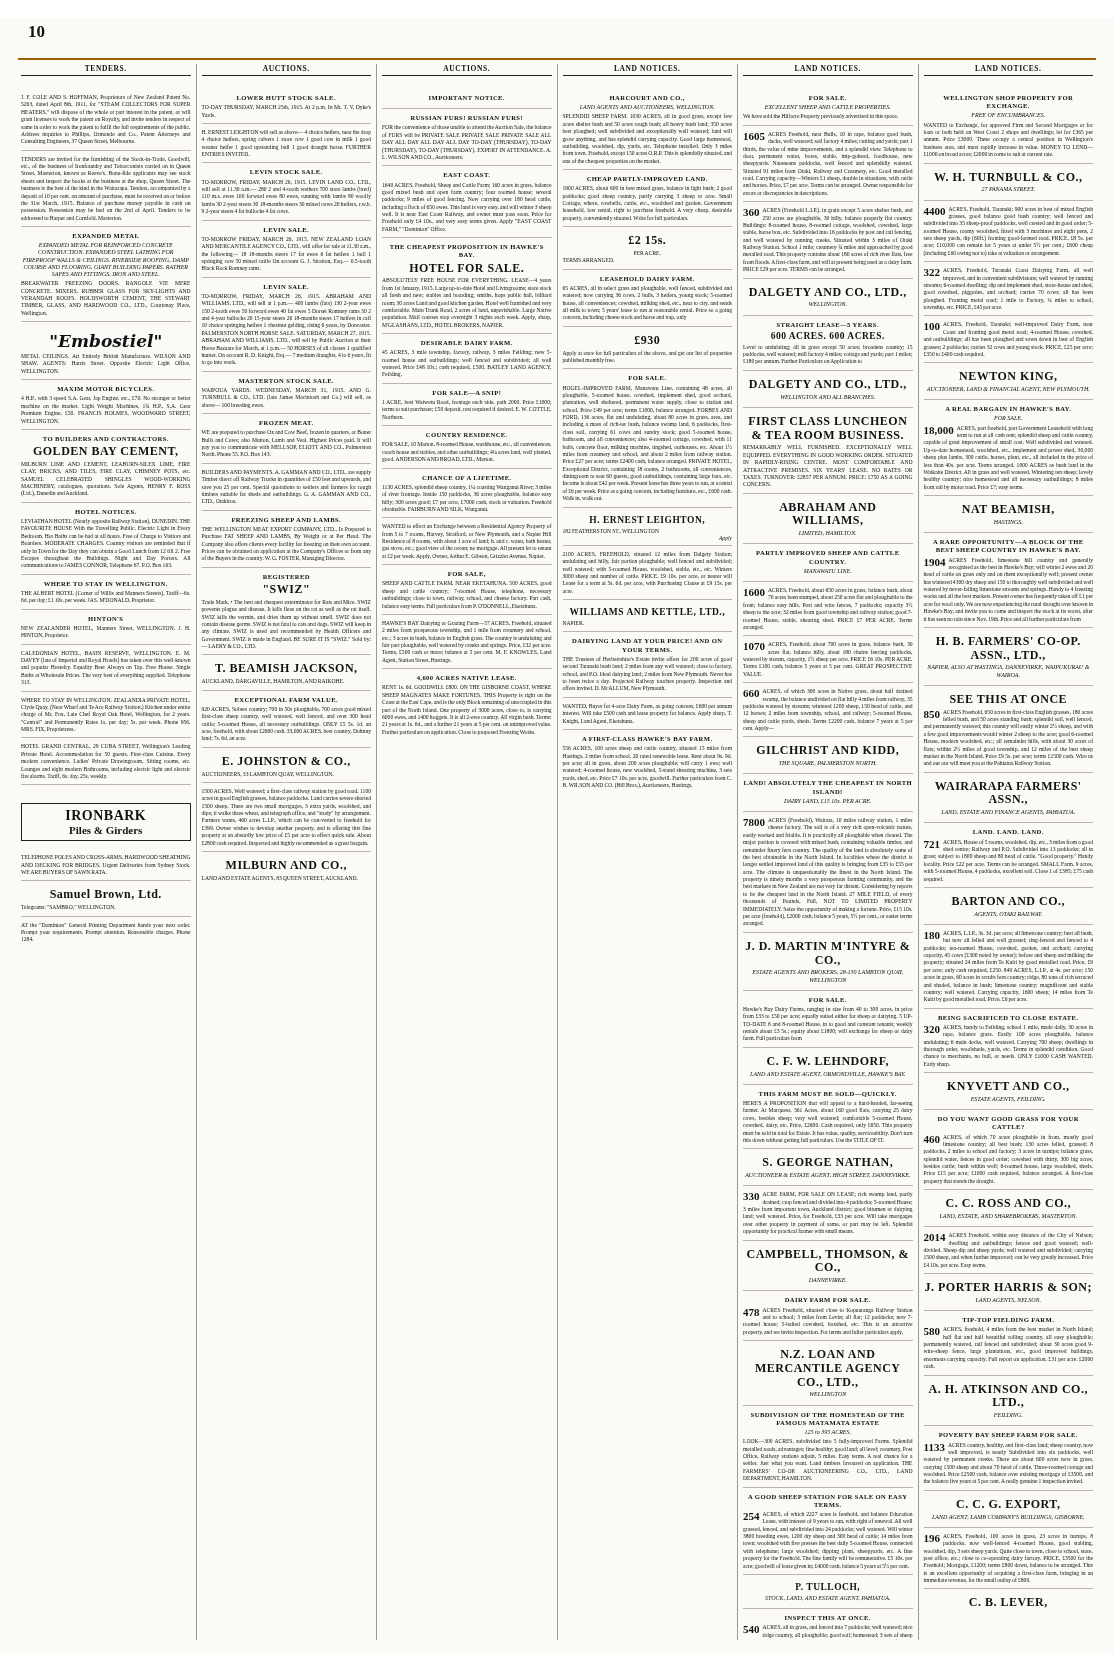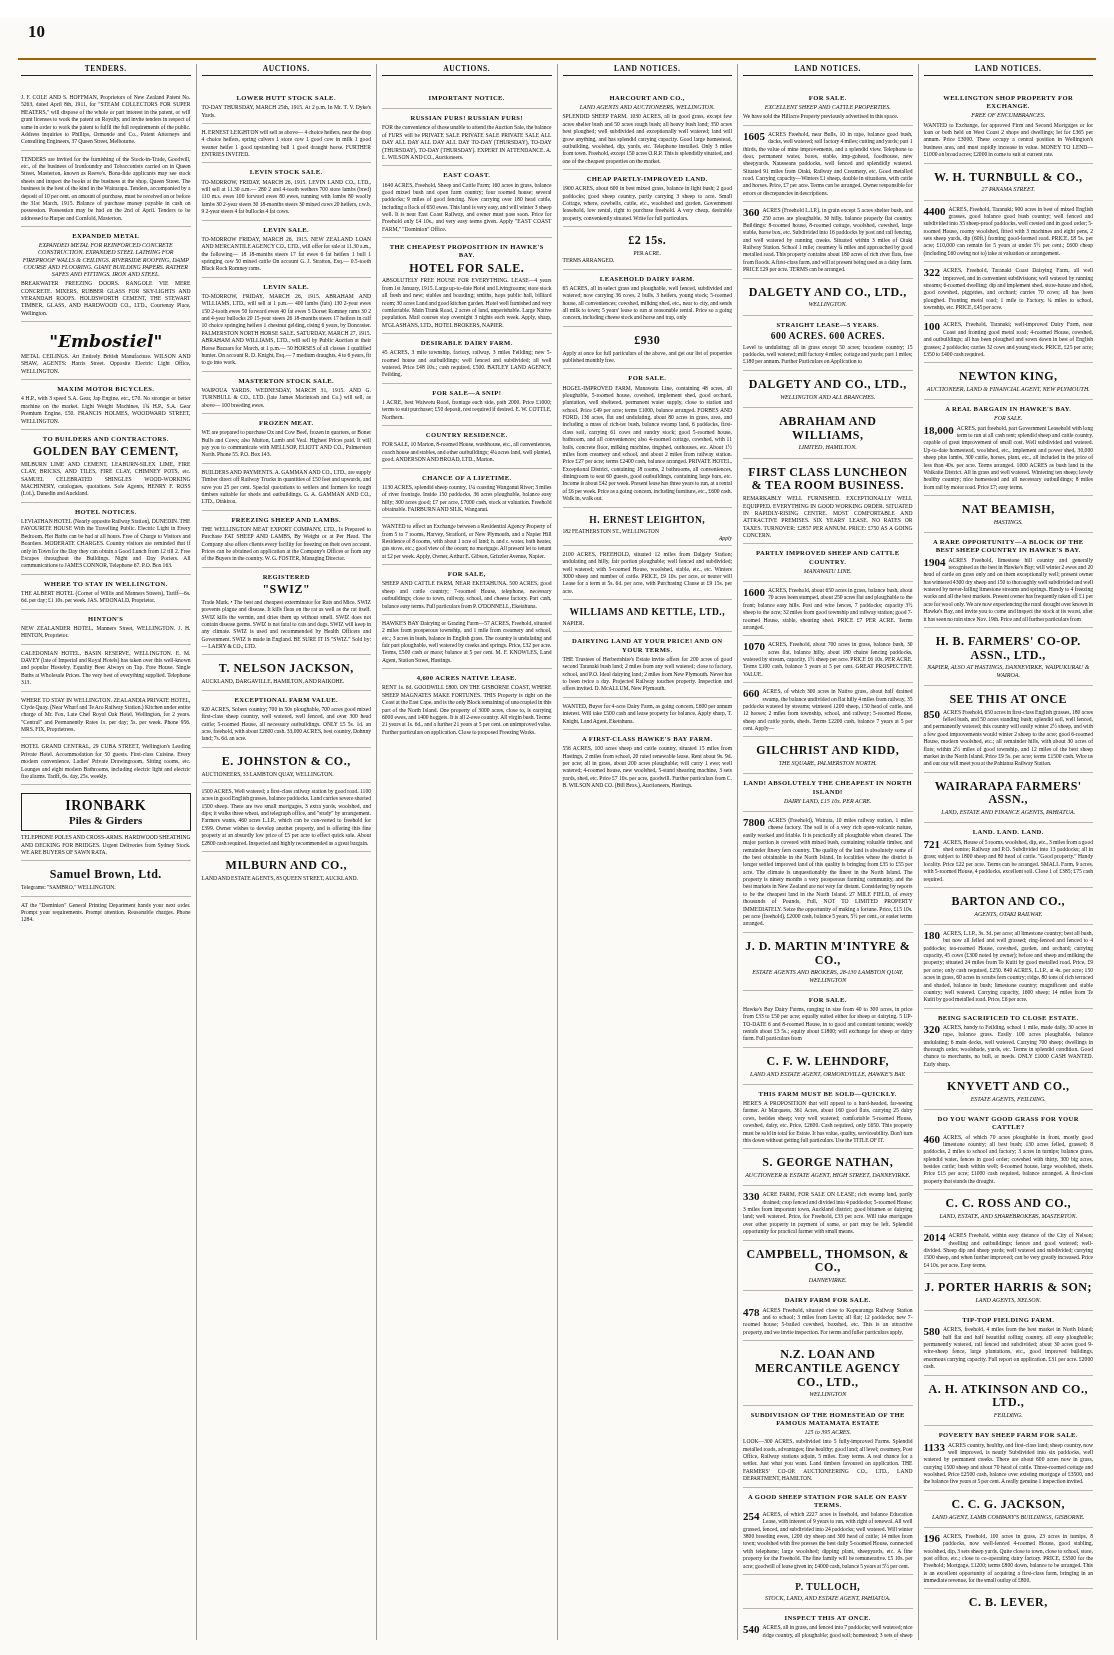--- a/index.html
+++ b/index.html
@@ -118,21 +118,21 @@
     font-family: "DejaVu Serif", serif;
     font-style: italic;
     font-size: 17px;
     font-weight: bold;
     margin: 4px 0 2px 0;
   }
   .blockad {
     border: 1px solid #222;
     text-align: center;
     padding: 4px 2px;
-    margin: 3px 0;
+    margin: 13px 0;
   }
   .blockad .t1 {
     font-size: 14px;
     font-weight: bold;
     letter-spacing: 0.5px;
   }
   .blockad .t2 {
     font-size: 11px;
     font-weight: bold;
   }
@@ -257,21 +257,21 @@
         <div class="ad clearfix">
           <div class="ad-head">FREEZING  SHEEP  AND  LAMBS.</div>
           <div class="ad-body">THE WELLINGTON MEAT EXPORT COMPANY, LTD., Is Prepared to Purchase FAT SHEEP AND LAMBS, By Weight or at Per Head. The Company also offers clients every facility for freezing on their own account. Prices can be obtained on application at the Company's Offices or from any of the Buyers in the country. W. G. FOSTER, Managing Director.</div>
         </div>
         <div class="ad clearfix">
           <div class="ad-head">Registered</div>
           <div class="ad-big">"SWIZ"</div>
           <div class="ad-body">Trade Mark. • The best and cheapest exterminator for Rats and Mice. SWIZ prevents plague and disease. It kills fleas on the rat as well as the rat itself. SWIZ kills the vermin, and dries them up without smell. SWIZ does not contain disease germs. SWIZ is not fatal to cats and dogs. SWIZ will keep in any climate. SWIZ is used and recommended by Health Officers and Government. SWIZ is made in England. BE SURE IT IS "SWIZ." Sold by:— LAERY &amp; CO., LTD.</div>
         </div>
         <div class="ad clearfix">
-          <div class="ad-big">T. NELSON JACKSON,</div>
+          <div class="ad-big">T. BEAMISH JACKSON,</div>
           <div class="ad-body">AUCKLAND, DARGAVILLE, HAMILTON, AND RAIKOHE.</div>
         </div>
         <div class="ad clearfix">
           <div class="ad-head">EXCEPTIONAL  FARM  VALUE.</div>
           <div class="ad-body">920 ACRES, Sobers country; 700 in 50s ploughable, 700 acres good mixed first-class sheep country, well watered, well fenced, and over 300 head cattle; 5-roomed House, all necessary outbuildings. ONLY £5 5s. 1d. an acre, freehold, with about £2600 cash. 33,000 ACRES, best country, Dohnny land; 7s. 6d. an acre.</div>
         </div>
         <div class="ad clearfix">
           <div class="ad-big">E. JOHNSTON &amp; CO.,</div>
           <div class="ad-body">AUCTIONEERS, 33 LAMBTON QUAY, WELLINGTON.</div>
         </div>
@@ -406,26 +406,26 @@
         <div class="ad clearfix">
           <div class="ad-head">STRAIGHT  LEASE—5  YEARS.</div>
           <div class="ad-big sm">600  ACRES.        600  ACRES.</div>
           <div class="ad-body">Level to undulating; all in grass except 50 acres; broadens country; 15 paddocks, well watered; mill factory 4 miles; cottage and yards; part 1 miles; £180 per annum. Further Particulars on Application to</div>
         </div>
         <div class="ad clearfix">
           <div class="ad-big">DALGETY  AND  CO.,  LTD.,</div>
           <div class="ad-sub">WELLINGTON AND ALL BRANCHES.</div>
         </div>
         <div class="ad clearfix">
+          <div class="ad-big">FIRST  CLASS  LUNCHEON  &amp;  TEA ROOM  BUSINESS.</div>
+          <div class="ad-body">REMARKABLY WELL FURNISHED. EXCEPTIONALLY WELL EQUIPPED. EVERYTHING IN GOOD WORKING ORDER. SITUATED IN RAPIDLY-RISING CENTRE. MOST COMFORTABLE AND ATTRACTIVE PREMISES. SIX YEARS' LEASE. NO RATES OR TAXES. TURNOVER: £2857 PER ANNUM. PRICE: £750 AS A GOING CONCERN.</div>
+        </div>
+        <div class="ad clearfix">
           <div class="ad-big">ABRAHAM  AND  WILLIAMS,</div>
           <div class="ad-sub">LIMITED, HAMILTON.</div>
-        </div>
-        <div class="ad clearfix">
-          <div class="ad-big">FIRST  CLASS  LUNCHEON  &amp;  TEA ROOM  BUSINESS.</div>
-          <div class="ad-body">REMARKABLY WELL FURNISHED. EXCEPTIONALLY WELL EQUIPPED. EVERYTHING IN GOOD WORKING ORDER. SITUATED IN RAPIDLY-RISING CENTRE. MOST COMFORTABLE AND ATTRACTIVE PREMISES. SIX YEARS' LEASE. NO RATES OR TAXES. TURNOVER: £2857 PER ANNUM. PRICE: £750 AS A GOING CONCERN.</div>
         </div>
         <div class="ad clearfix">
           <div class="ad-head">PARTLY  IMPROVED  SHEEP  AND  CATTLE  COUNTRY.</div>
           <div class="ad-sub">MANAWATU LINE.</div>
         </div>
         <div class="ad clearfix">
           <span class="num-lead">1600</span>
           <div class="ad-body">ACRES, Freehold, about 650 acres in grass, balance bush, about 70 acres been stumped, about 250 acres flat and ploughable to the front; balance easy hills. Post and wire fences, 7 paddocks; capacity 3½ sheep to the acre; 32 miles from good township and railway station; good 7-roomed House, stable, shearing shed. PRICE £7 PER ACRE. Terms arranged.</div>
         </div>
         <div class="ad clearfix">
@@ -607,21 +607,21 @@
         <div class="ad clearfix">
           <div class="ad-big">A.  H.  ATKINSON  AND  CO.,  LTD.,</div>
           <div class="ad-sub">FEILDING.</div>
         </div>
         <div class="ad clearfix">
           <div class="ad-head">POVERTY  BAY  SHEEP  FARM  FOR  SALE.</div>
           <span class="num-lead">1133</span>
           <div class="ad-body">ACRES country, healthy, and first-class land; sheep country, now well improved, is nearly Subdivided into six paddocks, well watered by permanent creeks. There are about 600 acres now in grass, carrying 1500 sheep and about 70 head of cattle. Three-roomed cottage and woolshed. Price £2500 cash, balance over existing mortgage of £3500, and the balance five years at 5 per cent. A really genuine 1 inspection invited.</div>
         </div>
         <div class="ad clearfix">
-          <div class="ad-big">C.  C.  G.  JACKSON,</div>
+          <div class="ad-big">C.  C.  G.  EXPORT,</div>
           <div class="ad-sub">LAND AGENT, LAMB COMPANY'S BUILDINGS, GISBORNE.</div>
         </div>
         <div class="ad clearfix">
           <span class="num-lead">196</span>
           <div class="ad-body">ACRES, Freehold, 100 acres in grass, 23 acres in turnips, 8 paddocks, now well-fenced 4-roomed House, good stabling, woolshed, dip, 3 sets sheep yards. Quite close to town, close to school, store, post office, etc.; close to co-operating dairy factory. PRICE, £3500 for the Freehold; Mortgage, £1200; terms £800 down, balance to be arranged. This is an excellent opportunity of acquiring a first-class farm, bringing in an immediate revenue, for the small outlay of £800.</div>
         </div>
         <div class="ad clearfix">
           <div class="ad-big">C.  B.  LEVER,</div>
         </div>
       </div>

